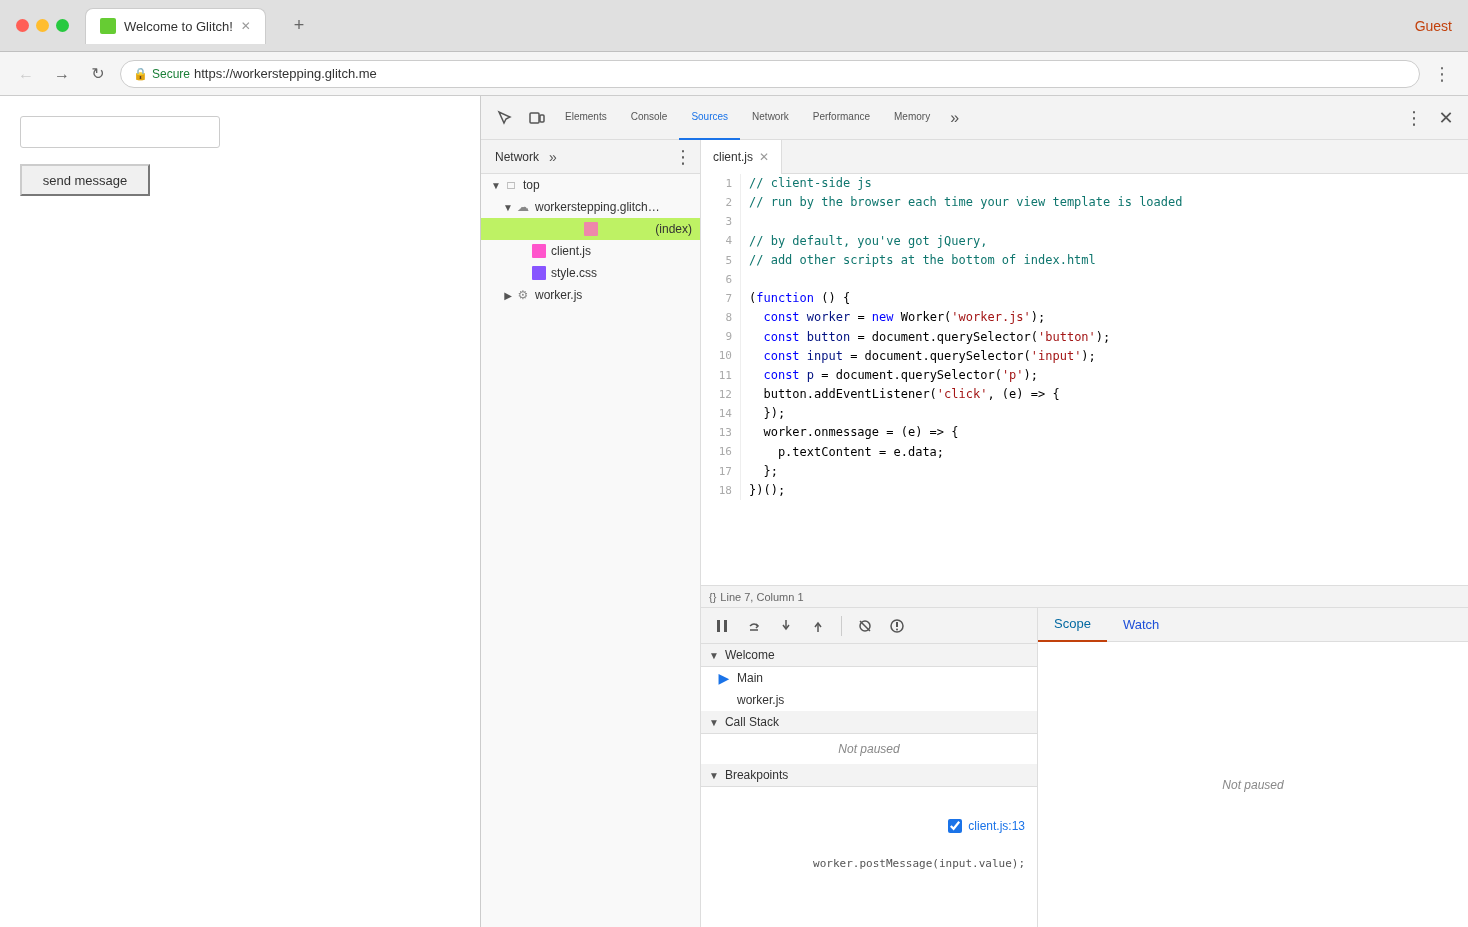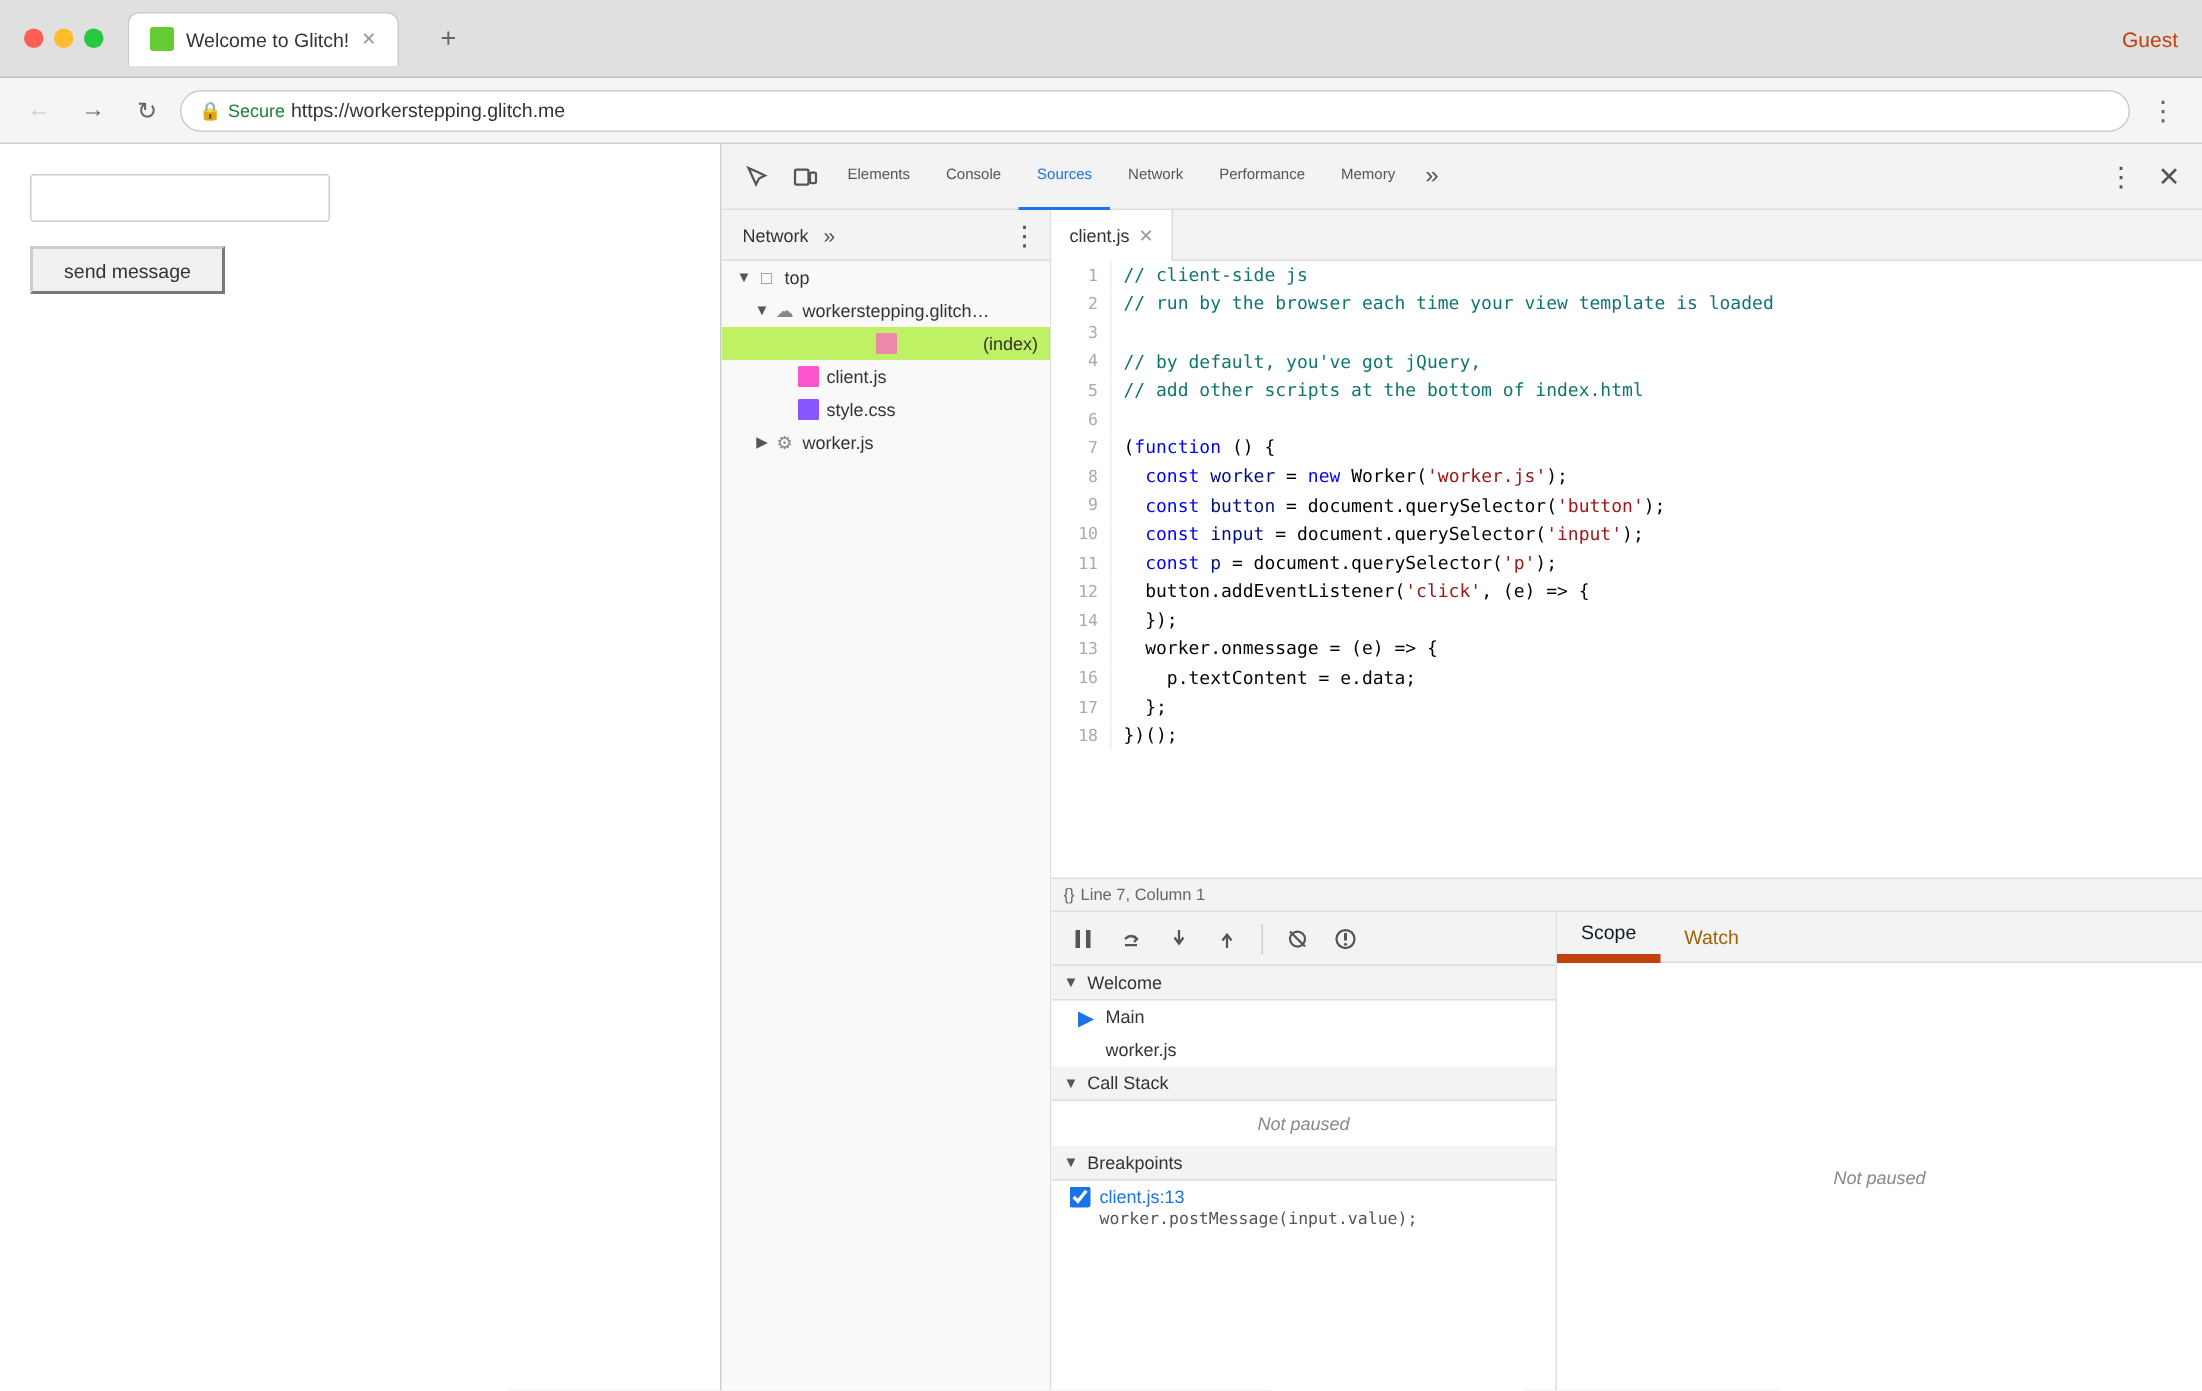--- a/index.html
+++ b/index.html
@@ -113,31 +113,31 @@
     .section-header { display: flex; align-items: center; padding: 4px 8px; background: #f3f3f3; border-bottom: 1px solid #ddd; cursor: pointer; font-size: 12px; color: #333; }
     .section-arrow { font-size: 10px; margin-right: 6px; color: #555; }
     .thread-item { display: flex; align-items: center; padding: 4px 16px; font-size: 12px; color: #333; cursor: pointer; }
     .thread-indicator { width: 14px; height: 14px; margin-right: 6px; display: flex; align-items: center; justify-content: center; }
     .thread-arrow-blue { color: #1a73e8; font-size: 14px; }
 
     
     .call-stack-content { padding: 8px; font-size: 12px; color: #888; text-align: center; font-style: italic; }
 
     
-    .breakpoint-item { display: flex; align-items: flex-start; padding: 4px 12px; font-size: 12px; color: #333; gap: 1px; flex-direction: column; }
+    .breakpoint-item { display: flex; align-items: flex-end; padding: 4px 12px; font-size: 12px; color: #333; gap: 24px; flex-direction: column; margin-top: 28px; }
     .breakpoint-line1 { display: flex; align-items: center; gap: 6px; }
     .bp-checkbox { width: 14px; height: 14px; accent-color: #1a73e8; }
     .bp-file { color: #1a73e8; }
     .bp-code { font-family: monospace; color: #555; font-size: 11px; padding-left: 20px; }
 
     
     .debugger-right { width: 430px; display: flex; flex-direction: column; }
     .scope-tabs { height: 34px; display: flex; align-items: center; border-bottom: 1px solid #ddd; background: #f3f3f3; }
-    .scope-tab { padding: 0 16px; height: 34px; display: flex; align-items: center; font-size: 13px; color: #a16207; cursor: pointer; }
-    .scope-tab.active { color: #0f172a; border-bottom: 6px solid #c2410c; }
+    .scope-tab { padding: 0 16px; height: 34px; display: flex; align-items: center; font-size: 13px; color: #1d4ed8; cursor: pointer; }
+    .scope-tab.active { color: #0369a1; border-bottom: 2px solid #c2410c; }
     .scope-content { flex: 1; display: flex; align-items: center; justify-content: center; font-size: 12px; color: #888; font-style: italic; }
   </style>
 </head>
 <body>
 
 <div class="browser-window">
 
   <div class="title-bar">
     <div class="traffic-lights">
       <div class="tl tl-red"></div>

